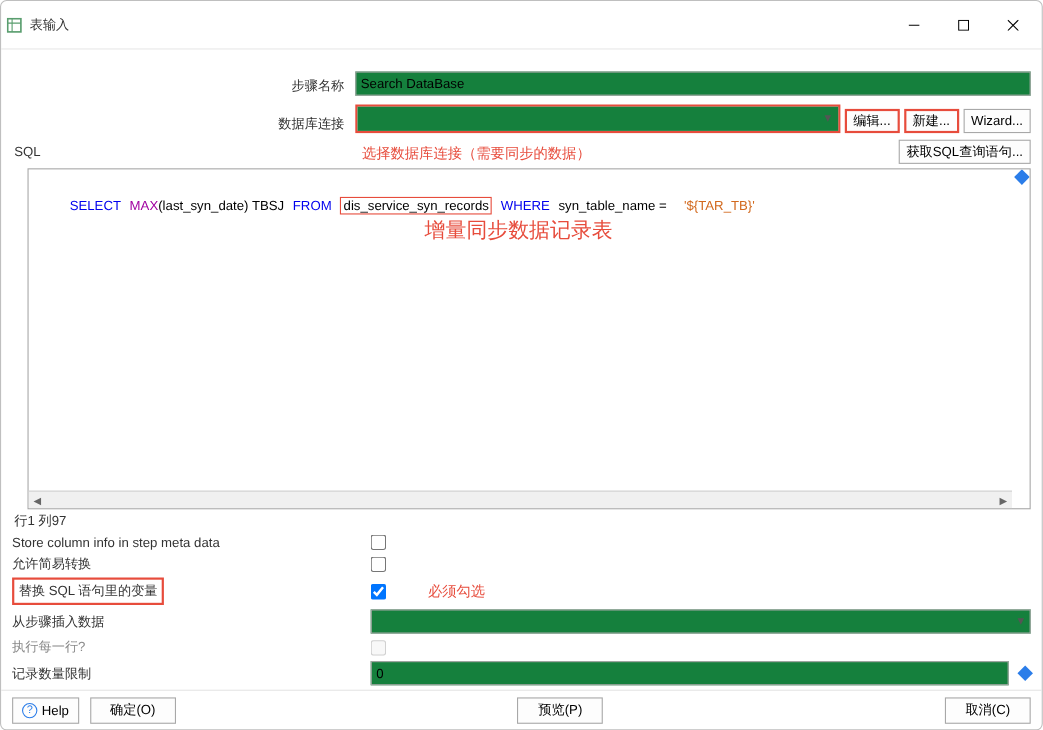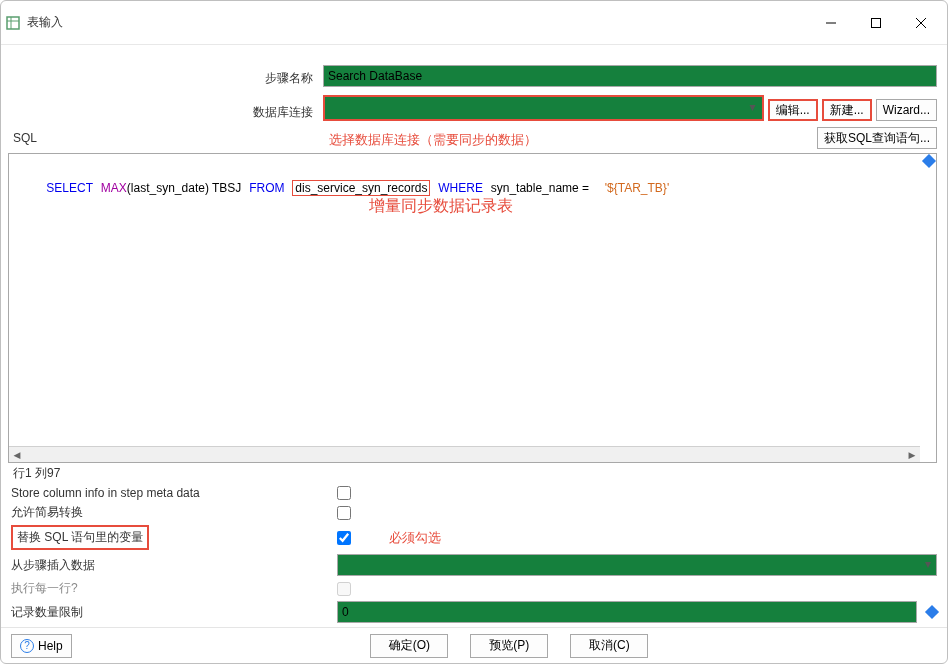--- a/index.html
+++ b/index.html
@@ -9,44 +9,44 @@
 .title-text{flex:1;color:#333}
 .win-btn{width:45px;height:28px;display:inline-flex;align-items:center;justify-content:center;color:#333}
 .form-row{display:flex;align-items:flex-end;padding:2px 10px;gap:4px}
 .form-label{width:308px;text-align:right;color:#333;padding-right:6px}
 .text-input{height:22px;border:1px solid #a8a8a8;padding:0 4px;background:#15803d;outline:none}
 .btn-small{height:22px;padding:0 6px;border:1px solid #a8a8a8;background:#fdfdfd;cursor:pointer;white-space:nowrap}
 .red-box{border:2px solid #e74c3c}
 .sql-label{padding:4px 12px;color:#333}
 .sql-header-row{display:flex;align-items:flex-end;padding:0 10px}
 .sql-annot{color:#e74c3c;font-size:13px}
-.sql-editor{margin:4px 10px 0 7px;border:1px solid #a8a8a8;height:310px;position:relative;background:#fff;overflow:hidden}
+.sql-editor{margin:4px 10px 0 24px;border:1px solid #a8a8a8;height:310px;position:relative;background:#fff;overflow:hidden}
 .sql-content{padding:4px 6px;font-family:Consolas,monospace;font-size:13px;white-space:pre;line-height:1.5;color:#000}
 .kw{color:#0000ee}
 .fn{color:#a000a0}
 .boxed{border:1px solid #e74c3c;padding:0 2px}
 .lit{color:#d2691e}
 .hscroll{position:absolute;bottom:0;left:0;right:16px;height:16px;background:#f0f0f0;border-top:1px solid #d0d0d0;display:flex;align-items:center}
 .hscroll-arrow{width:16px;height:16px;display:flex;align-items:center;justify-content:center;color:#666;font-size:9px}
 .hscroll-track{flex:1}
 .caret-pos{padding:2px 12px;color:#333}
 .check-row{display:flex;align-items:center;padding:2px 10px;gap:6px}
 .check-label{width:320px;color:#333}
 input[type=checkbox]{width:14px;height:14px}
 .check-disabled{color:#8a8a8a}
 .annot-right{color:#e74c3c;font-size:13px;margin-left:32px}
 .bottom-bar{position:absolute;bottom:0;left:0;right:0;height:36px;display:flex;align-items:center;padding:0 10px;border-top:1px solid #e5e5e5;gap:10px}
 .help-btn{height:24px;padding:0 8px;border:1px solid #a8a8a8;background:#fdfdfd;display:flex;align-items:center;gap:4px;cursor:pointer}
 .help-icon{width:14px;height:14px;border:1px solid #2b7de9;border-radius:50%;color:#2b7de9;font-size:10px;display:flex;align-items:center;justify-content:center}
-.center-btns{flex:1;display:flex;justify-content:center;gap:22px}
+.center-btns{flex:1;display:flex;justify-content:space-between;gap:10px}
 .dlg-btn{height:24px;width:78px;border:1px solid #a8a8a8;background:#fdfdfd;cursor:pointer}
 .select-wrap{position:relative;flex:1}
 .select-wrap::after{content:"▾";position:absolute;right:6px;top:3px;color:#555;pointer-events:none}
 .diamond{width:10px;height:10px;background:#2b7de9;transform:rotate(45deg);display:inline-block;margin-left:4px;flex-shrink:0}
-.sql-annot2{position:absolute;left:360px;top:42px;color:#e74c3c;font-size:16px}
+.sql-annot2{position:absolute;left:360px;top:42px;color:#e74c3c;font-size:19px}
 </style>
 </head>
 <body>
 
 <div class="titlebar">
   <span class="title-icon">
     <svg width="14" height="14" viewBox="0 0 14 14">
         <rect x="1" y="1" width="12" height="12" fill="none" stroke="#5a9e6f" stroke-width="1.5"></rect>
         <line x1="1" y1="5" x2="13" y2="5" stroke="#5a9e6f"></line>
         <line x1="5" y1="1" x2="5" y2="13" stroke="#5a9e6f"></line>

